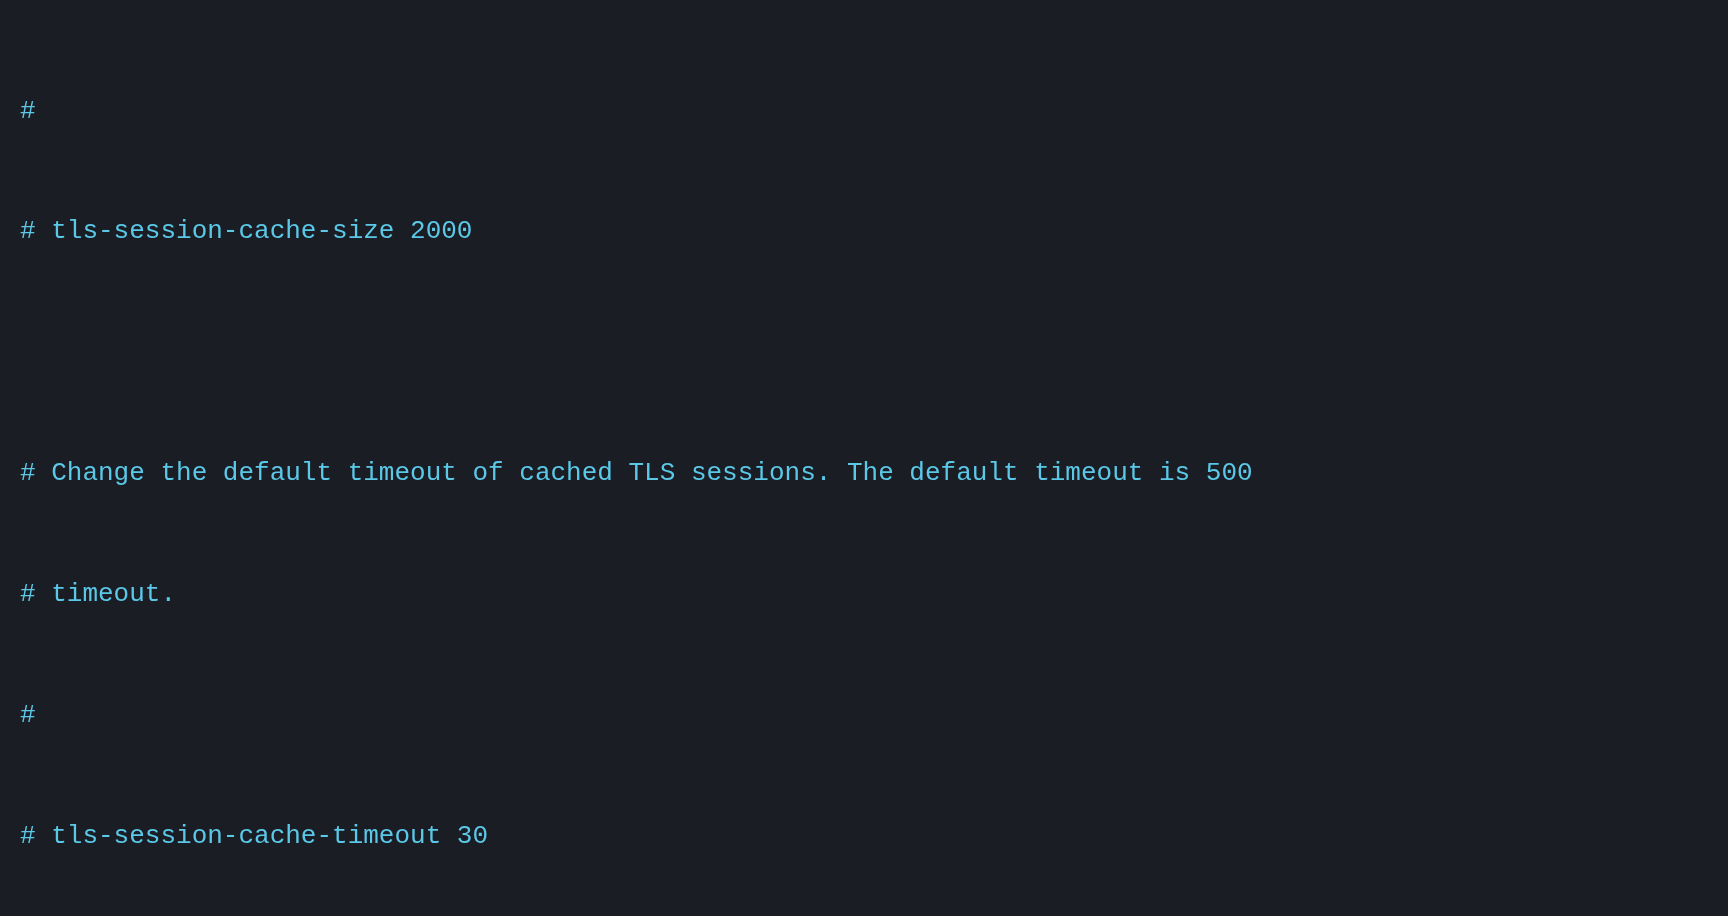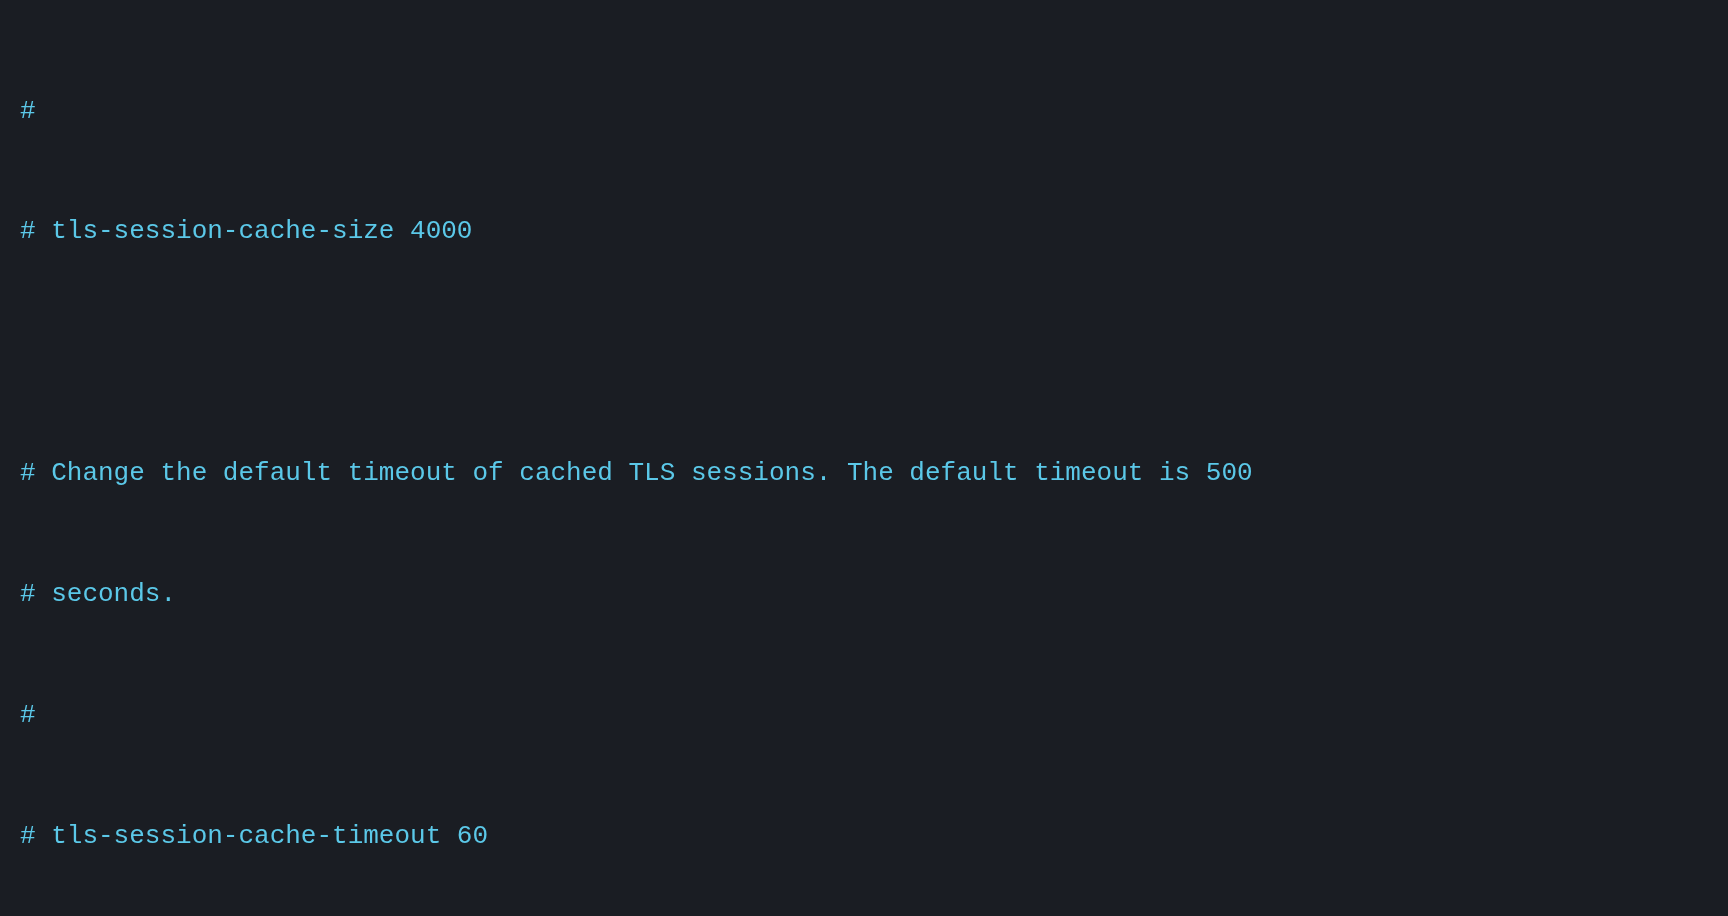--- a/index.html
+++ b/index.html
@@ -30,26 +30,26 @@
 
     .line {
       display: block;
     }
   </style>
 </head>
 <body>
 
 <div class="code-block">
   <span class="line comment">#</span>
-  <span class="line comment"># tls-session-cache-size 4000</span>
+  <span class="line comment"># tls-session-cache-size 2000</span>
   <span class="line">&nbsp;</span>
   <span class="line comment"># Change the default timeout of cached TLS sessions. The default timeout is 500</span>
-  <span class="line comment"># seconds.</span>
+  <span class="line comment"># timeout.</span>
   <span class="line comment">#</span>
-  <span class="line comment"># tls-session-cache-timeout 60</span>
+  <span class="line comment"># tls-session-cache-timeout 30</span>
   
   
   
   
   
   
   
   
   
   

